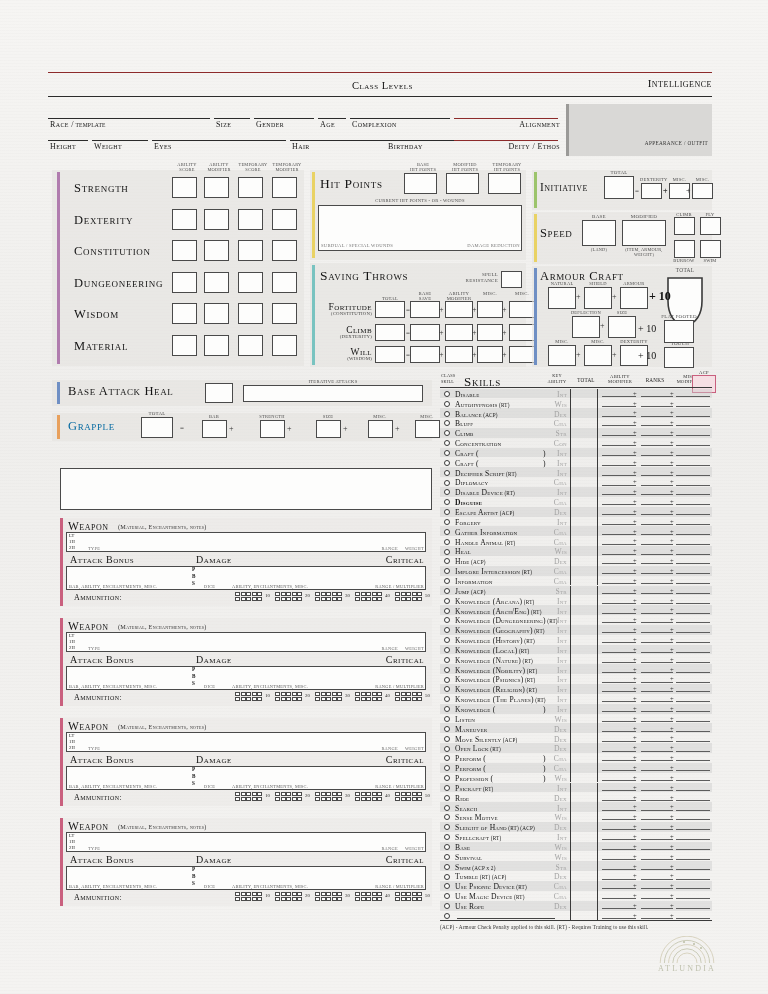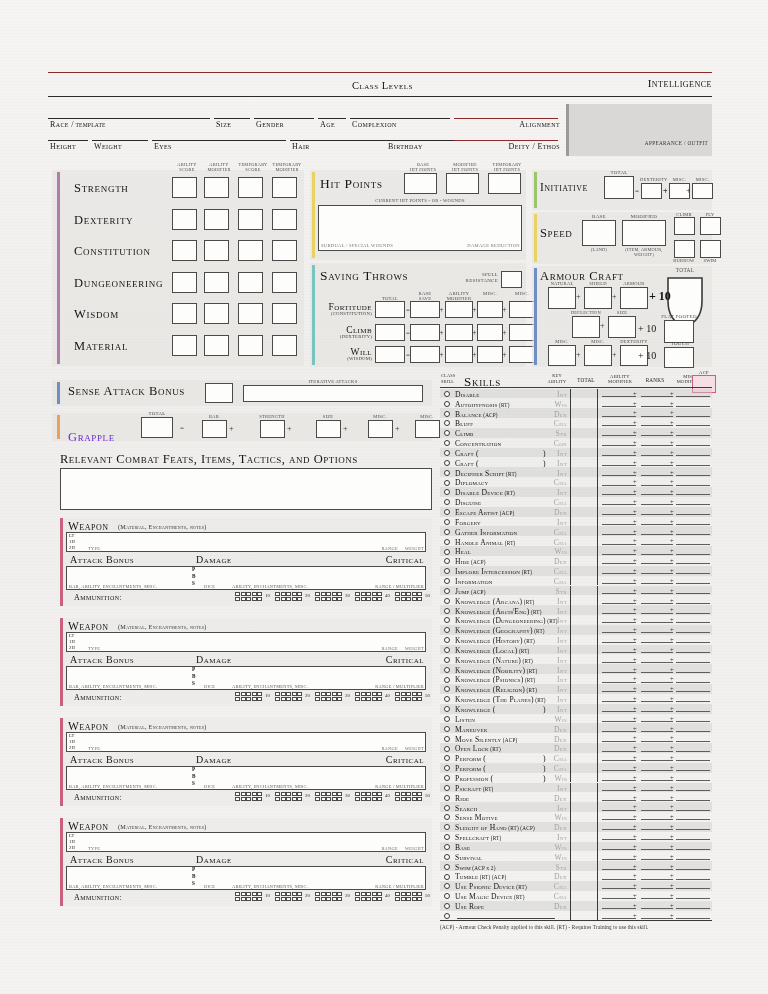--- a/index.html
+++ b/index.html
@@ -221,45 +221,44 @@
     <div style="position:absolute;left:582px;top:339px;width:32px;font-size:4.5px;letter-spacing:.25px;color:#4d4d4d;text-transform:uppercase;text-align:center;line-height:5.4px;font-family:&quot;Liberation Serif&quot;,serif;">Misc.</div>
     <div style="position:absolute;left:584px;top:345px;width:28px;height:21px;border:1px solid #4a4a4a;background:#fdfdfc;box-sizing:border-box;"></div>
     <div style="position:absolute;left:612px;top:350px;width:8px;font-size:8px;color:#333;">+</div>
     <div style="position:absolute;left:618px;top:339px;width:32px;font-size:4.5px;letter-spacing:.25px;color:#4d4d4d;text-transform:uppercase;text-align:center;line-height:5.4px;font-family:&quot;Liberation Serif&quot;,serif;">Dexterity</div>
     <div style="position:absolute;left:620px;top:345px;width:28px;height:21px;border:1px solid #4a4a4a;background:#fdfdfc;box-sizing:border-box;"></div>
     <div style="position:absolute;left:656px;top:341px;width:48px;font-size:5px;letter-spacing:.25px;color:#4d4d4d;text-transform:uppercase;text-align:center;line-height:5.4px;font-family:&quot;Liberation Serif&quot;,serif;">Touch</div>
     <div style="position:absolute;left:664px;top:347px;width:30px;height:21px;border:1px solid #4a4a4a;background:#fdfdfc;box-sizing:border-box;"></div>
     <div style="position:absolute;left:638px;top:350px;width:26px;font-size:10px;color:#111;">+ 10</div>
     <div style="position:absolute;left:52px;top:380px;width:380px;height:26px;background:rgba(228,227,224,.6);"></div>
     <div style="position:absolute;left:57px;top:382px;width:3px;height:22px;background:#6f8fc4;"></div>
-    <div style="position:absolute;left:68px;top:384px;width:180px;font-size:12.5px;font-variant:small-caps;letter-spacing:.6px;color:#141414;">Sense Attack Bonus</div>
+    <div style="position:absolute;left:68px;top:384px;width:180px;font-size:12.5px;font-variant:small-caps;letter-spacing:.6px;color:#141414;">Base Attack Heal</div>
     <div style="position:absolute;left:205px;top:383px;width:28px;height:20px;border:1px solid #4a4a4a;background:#fdfdfc;box-sizing:border-box;"></div>
     <div style="position:absolute;left:243px;top:379px;width:180px;font-size:4.6px;letter-spacing:.25px;color:#4d4d4d;text-transform:uppercase;text-align:center;line-height:5.4px;font-family:&quot;Liberation Serif&quot;,serif;">Iterative Attacks</div>
     <div style="position:absolute;left:243px;top:385px;width:180px;height:17px;border:1px solid #4a4a4a;background:#fdfdfc;box-sizing:border-box;"></div>
     <div style="position:absolute;left:52px;top:413px;width:380px;height:28px;background:rgba(228,227,224,.6);"></div>
     <div style="position:absolute;left:57px;top:415px;width:3px;height:24px;background:#e8a05c;"></div>
-    <div style="position:absolute;left:68px;top:430px;width:100px;font-size:12.5px;font-variant:small-caps;letter-spacing:.6px;color:#6d28d9;">Grapple</div>
+    <div style="position:absolute;left:68px;top:419px;width:100px;font-size:12.5px;font-variant:small-caps;letter-spacing:.6px;color:#0369a1;">Grapple</div>
     <div style="position:absolute;left:141px;top:411px;width:32px;font-size:5px;letter-spacing:.25px;color:#4d4d4d;text-transform:uppercase;text-align:center;line-height:5.4px;font-family:&quot;Liberation Serif&quot;,serif;">Total</div>
     <div style="position:absolute;left:141px;top:417px;width:32px;height:21px;border:1px solid #4a4a4a;background:#fdfdfc;box-sizing:border-box;"></div>
     <div style="position:absolute;left:180px;top:424px;width:8px;font-size:7px;color:#333;">=</div>
     <div style="position:absolute;left:199px;top:414px;width:30px;font-size:4.5px;letter-spacing:.25px;color:#4d4d4d;text-transform:uppercase;text-align:center;line-height:5.4px;font-family:&quot;Liberation Serif&quot;,serif;">BAB</div>
     <div style="position:absolute;left:202px;top:420px;width:25px;height:18px;border:1px solid #4a4a4a;background:#fdfdfc;box-sizing:border-box;"></div>
     <div style="position:absolute;left:229px;top:424px;width:8px;font-size:8px;color:#333;">+</div>
     <div style="position:absolute;left:257px;top:414px;width:30px;font-size:4.5px;letter-spacing:.25px;color:#4d4d4d;text-transform:uppercase;text-align:center;line-height:5.4px;font-family:&quot;Liberation Serif&quot;,serif;">Strength</div>
     <div style="position:absolute;left:260px;top:420px;width:25px;height:18px;border:1px solid #4a4a4a;background:#fdfdfc;box-sizing:border-box;"></div>
     <div style="position:absolute;left:287px;top:424px;width:8px;font-size:8px;color:#333;">+</div>
     <div style="position:absolute;left:313px;top:414px;width:30px;font-size:4.5px;letter-spacing:.25px;color:#4d4d4d;text-transform:uppercase;text-align:center;line-height:5.4px;font-family:&quot;Liberation Serif&quot;,serif;">Size</div>
     <div style="position:absolute;left:316px;top:420px;width:25px;height:18px;border:1px solid #4a4a4a;background:#fdfdfc;box-sizing:border-box;"></div>
     <div style="position:absolute;left:343px;top:424px;width:8px;font-size:8px;color:#333;">+</div>
     <div style="position:absolute;left:365px;top:414px;width:30px;font-size:4.5px;letter-spacing:.25px;color:#4d4d4d;text-transform:uppercase;text-align:center;line-height:5.4px;font-family:&quot;Liberation Serif&quot;,serif;">Misc.</div>
     <div style="position:absolute;left:368px;top:420px;width:25px;height:18px;border:1px solid #4a4a4a;background:#fdfdfc;box-sizing:border-box;"></div>
     <div style="position:absolute;left:395px;top:424px;width:8px;font-size:8px;color:#333;">+</div>
     <div style="position:absolute;left:412px;top:414px;width:30px;font-size:4.5px;letter-spacing:.25px;color:#4d4d4d;text-transform:uppercase;text-align:center;line-height:5.4px;font-family:&quot;Liberation Serif&quot;,serif;">Misc.</div>
     <div style="position:absolute;left:415px;top:420px;width:25px;height:18px;border:1px solid #4a4a4a;background:#fdfdfc;box-sizing:border-box;"></div>
-    <div style="position:absolute;left:60px;top:452px;width:380px;font-size:12.5px;font-variant:small-caps;letter-spacing:.5px;color:#141414;">Relevant Combat Feats, Items, Tactics, and Options</div>
     <div style="position:absolute;left:60px;top:468px;width:372px;height:42px;border:1px solid #4a4a4a;background:#fdfdfc;box-sizing:border-box;"></div>
     <div style="position:absolute;left:60px;top:518px;width:372px;height:88px;background:rgba(232,231,228,.45);"></div>
     <div style="position:absolute;left:60px;top:518px;width:3px;height:88px;background:#c9607e;"></div>
     <div style="position:absolute;left:68px;top:520px;width:90px;font-size:11.5px;font-variant:small-caps;letter-spacing:.5px;color:#141414;">Weapon</div>
     <div style="position:absolute;left:118px;top:523px;width:220px;font-size:6.2px;font-variant:small-caps;letter-spacing:.3px;color:#333;">(Material, Enchantments, notes)</div>
     <div style="position:absolute;left:66px;top:532px;width:360px;height:20px;border:1px solid #4a4a4a;background:#fdfdfc;box-sizing:border-box;"></div>
     <div style="position:absolute;left:69px;top:533px;width:14px;font-size:4.6px;letter-spacing:.2px;color:#222;text-transform:uppercase;">Lt</div>
     <div style="position:absolute;left:69px;top:539px;width:14px;font-size:4.6px;letter-spacing:.2px;color:#222;text-transform:uppercase;">1H</div>
     <div style="position:absolute;left:69px;top:545px;width:14px;font-size:4.6px;letter-spacing:.2px;color:#222;text-transform:uppercase;">2H</div>
     <div style="position:absolute;left:88px;top:546px;width:26px;font-size:4.4px;letter-spacing:.3px;color:#6a6a6a;text-transform:uppercase;">Type</div>
@@ -687,21 +686,21 @@
     <div style="position:absolute;left:455px;top:488.3px;width:106px;font-size:7.6px;font-variant:small-caps;letter-spacing:.2px;color:#151515;white-space:nowrap;overflow:hidden;">Disable Device<span style="font-size:5.2px;letter-spacing:.2px;"> (RT)</span></div>
     <div style="position:absolute;left:527px;top:488.3px;width:40px;font-size:7.6px;font-variant:small-caps;letter-spacing:.3px;color:#a3a3a3;text-align:right;">Int</div>
     <div style="position:absolute;left:570px;top:487px;width:28px;height:9.85px;border-left:1px solid #3a3a3a;border-right:1px solid #3a3a3a;box-sizing:border-box;"></div>
     <div style="position:absolute;left:602px;top:494.4px;width:34px;height:0px;border-bottom:1px solid #5d5d5d;"></div>
     <div style="position:absolute;left:633px;top:488.2px;width:8px;font-size:6.6px;color:#333;">+</div>
     <div style="position:absolute;left:641px;top:494.4px;width:32px;height:0px;border-bottom:1px solid #5d5d5d;"></div>
     <div style="position:absolute;left:670px;top:488.2px;width:8px;font-size:6.6px;color:#333;">+</div>
     <div style="position:absolute;left:676px;top:494.4px;width:34px;height:0px;border-bottom:1px solid #5d5d5d;"></div>
     <div style="position:absolute;left:440px;top:496.85px;width:272px;height:9.85px;"></div>
     <div style="position:absolute;left:444px;top:499.25px;width:6px;height:6px;border:1px solid #3a3a3a;border-radius:50%;background:#fdfdfc;box-sizing:border-box;"></div>
-    <div style="position:absolute;left:455px;top:498.15000000000003px;width:106px;font-size:7.6px;font-variant:small-caps;letter-spacing:.2px;color:#151515;white-space:nowrap;overflow:hidden;">Disguise</div>
+    <div style="position:absolute;left:455px;top:498.15000000000003px;width:106px;font-size:7.6px;font-variant:small-caps;letter-spacing:.2px;color:#151515;white-space:nowrap;overflow:hidden;font-weight:bold;">Disguise</div>
     <div style="position:absolute;left:527px;top:498.15000000000003px;width:40px;font-size:7.6px;font-variant:small-caps;letter-spacing:.3px;color:#a3a3a3;text-align:right;">Cha</div>
     <div style="position:absolute;left:570px;top:496.85px;width:28px;height:9.85px;border-left:1px solid #3a3a3a;border-right:1px solid #3a3a3a;box-sizing:border-box;"></div>
     <div style="position:absolute;left:602px;top:504.25px;width:34px;height:0px;border-bottom:1px solid #5d5d5d;"></div>
     <div style="position:absolute;left:633px;top:498.05px;width:8px;font-size:6.6px;color:#333;">+</div>
     <div style="position:absolute;left:641px;top:504.25px;width:32px;height:0px;border-bottom:1px solid #5d5d5d;"></div>
     <div style="position:absolute;left:670px;top:498.05px;width:8px;font-size:6.6px;color:#333;">+</div>
     <div style="position:absolute;left:676px;top:504.25px;width:34px;height:0px;border-bottom:1px solid #5d5d5d;"></div>
     <div style="position:absolute;left:440px;top:506.7px;width:272px;height:9.85px;background:rgba(203,203,203,.45);"></div>
     <div style="position:absolute;left:444px;top:509.09999999999997px;width:6px;height:6px;border:1px solid #3a3a3a;border-radius:50%;background:#fdfdfc;box-sizing:border-box;"></div>
     <div style="position:absolute;left:455px;top:508px;width:106px;font-size:7.6px;font-variant:small-caps;letter-spacing:.2px;color:#151515;white-space:nowrap;overflow:hidden;">Escape Artist<span style="font-size:5.2px;letter-spacing:.2px;"> (ACP)</span></div>
@@ -1121,13 +1120,26 @@
     <div style="position:absolute;left:457px;top:918.05px;width:98px;height:0px;border-bottom:1px solid #444;"></div>
     <div style="position:absolute;left:570px;top:910.55px;width:28px;height:9.85px;border-left:1px solid #3a3a3a;border-right:1px solid #3a3a3a;box-sizing:border-box;"></div>
     <div style="position:absolute;left:602px;top:917.9499999999999px;width:34px;height:0px;border-bottom:1px solid #5d5d5d;"></div>
     <div style="position:absolute;left:633px;top:911.75px;width:8px;font-size:6.6px;color:#333;">+</div>
     <div style="position:absolute;left:641px;top:917.9499999999999px;width:32px;height:0px;border-bottom:1px solid #5d5d5d;"></div>
     <div style="position:absolute;left:670px;top:911.75px;width:8px;font-size:6.6px;color:#333;">+</div>
     <div style="position:absolute;left:676px;top:917.9499999999999px;width:34px;height:0px;border-bottom:1px solid #5d5d5d;"></div>
     <div style="position:absolute;left:440px;top:386.5px;width:272px;height:0px;border-bottom:1px solid #3a3a3a;"></div>
     <div style="position:absolute;left:440px;top:920.4px;width:272px;height:0px;border-bottom:1px solid #3a3a3a;"></div>
     <div style="position:absolute;left:440px;top:924.4px;width:276px;font-size:5.2px;letter-spacing:.15px;color:#333;">(ACP) - Armour Check Penalty applied to this skill.  (RT) - Requires Training to use this skill.</div>
+    <div style="position:absolute;left:646px;top:936px;width:82px;height:42px;opacity:.5;">
+      <svg viewBox="0 0 82 30" style="position:absolute;left:0;top:0;width:82px;height:30px;">
+        <path d="M 31 27 A 10 10 0 0 1 51 27" fill="none" stroke="#b8ae86" stroke-width=".9"></path>
+        <path d="M 26.8 27 A 14.2 14.2 0 0 1 55.2 27" fill="none" stroke="#9a9d74" stroke-width=".9"></path>
+        <path d="M 22.6 27 A 18.4 18.4 0 0 1 59.4 27" fill="none" stroke="#b8ae86" stroke-width=".9"></path>
+        <path d="M 18.4 27 A 22.6 22.6 0 0 1 63.6 27" fill="none" stroke="#9a9d74" stroke-width=".9"></path>
+        <path d="M 14.2 27 A 26.8 26.8 0 0 1 67.8 27" fill="none" stroke="#b8ae86" stroke-width=".9"></path>
+        <circle cx="48" cy="8" r="1.1" fill="#8e9468"></circle>
+        <circle cx="55" cy="12" r="1.1" fill="#8e9468"></circle>
+        <circle cx="38" cy="6" r="1.1" fill="#8e9468"></circle>
+      </svg>
+      <div style="position:absolute;left:0;top:28px;width:82px;text-align:center;font-size:8px;letter-spacing:2.2px;color:#8a8f6a;font-variant:small-caps;">ATLUNDIA</div>
+    </div>
   </div>
 
 </body></html>

